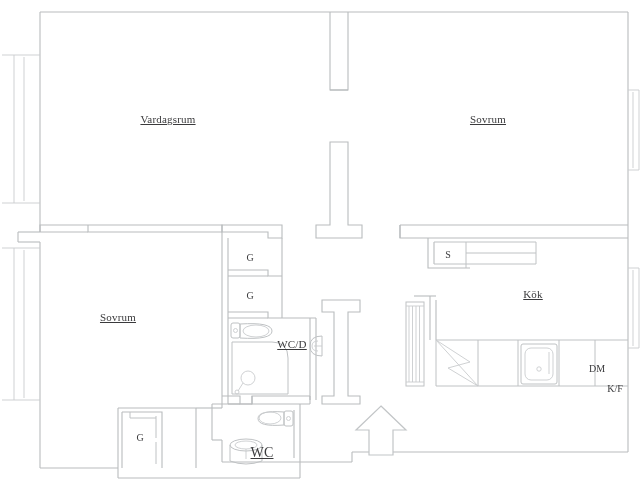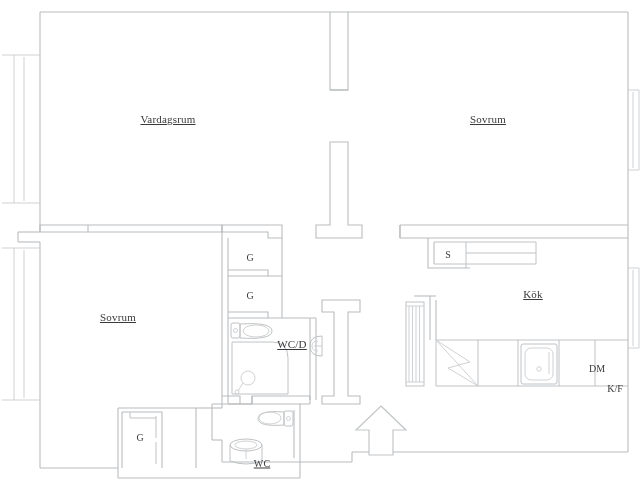--- a/index.html
+++ b/index.html
@@ -281,21 +281,21 @@
       <path class="arrow" d="M 381 406 L 406 430 L 393 430 L 393 455 L 369 455 L 369 430 L 356 430 Z"></path>
     </g>
 
   </svg>
 
   <div class="room-label" style="left:168px; top:119px;">Vardagsrum</div>
   <div class="room-label" style="left:488px; top:119px;">Sovrum</div>
   <div class="room-label" style="left:118px; top:317px;">Sovrum</div>
   <div class="room-label" style="left:533px; top:294px;">Kök</div>
   <div class="room-label" style="left:292px; top:344px; font-size:11px;">WC/D</div>
-  <div class="room-label" style="left:262px; top:463px; font-size:10px;">WC</div>
+  <div class="room-label" style="left:262px; top:453px; font-size:14px;">WC</div>
 
   <div class="unit-label" style="left:250px; top:257px;">G</div>
   <div class="unit-label" style="left:250px; top:295px;">G</div>
   <div class="unit-label" style="left:140px; top:437px;">G</div>
 
   <div class="unit-label" style="left:448px; top:254px;">S</div>
   <div class="unit-label" style="left:576px; top:368px;margin-left:21px;">DM</div>
   <div class="unit-label" style="left:615px; top:388px;">K/F</div>
 
 </div>

